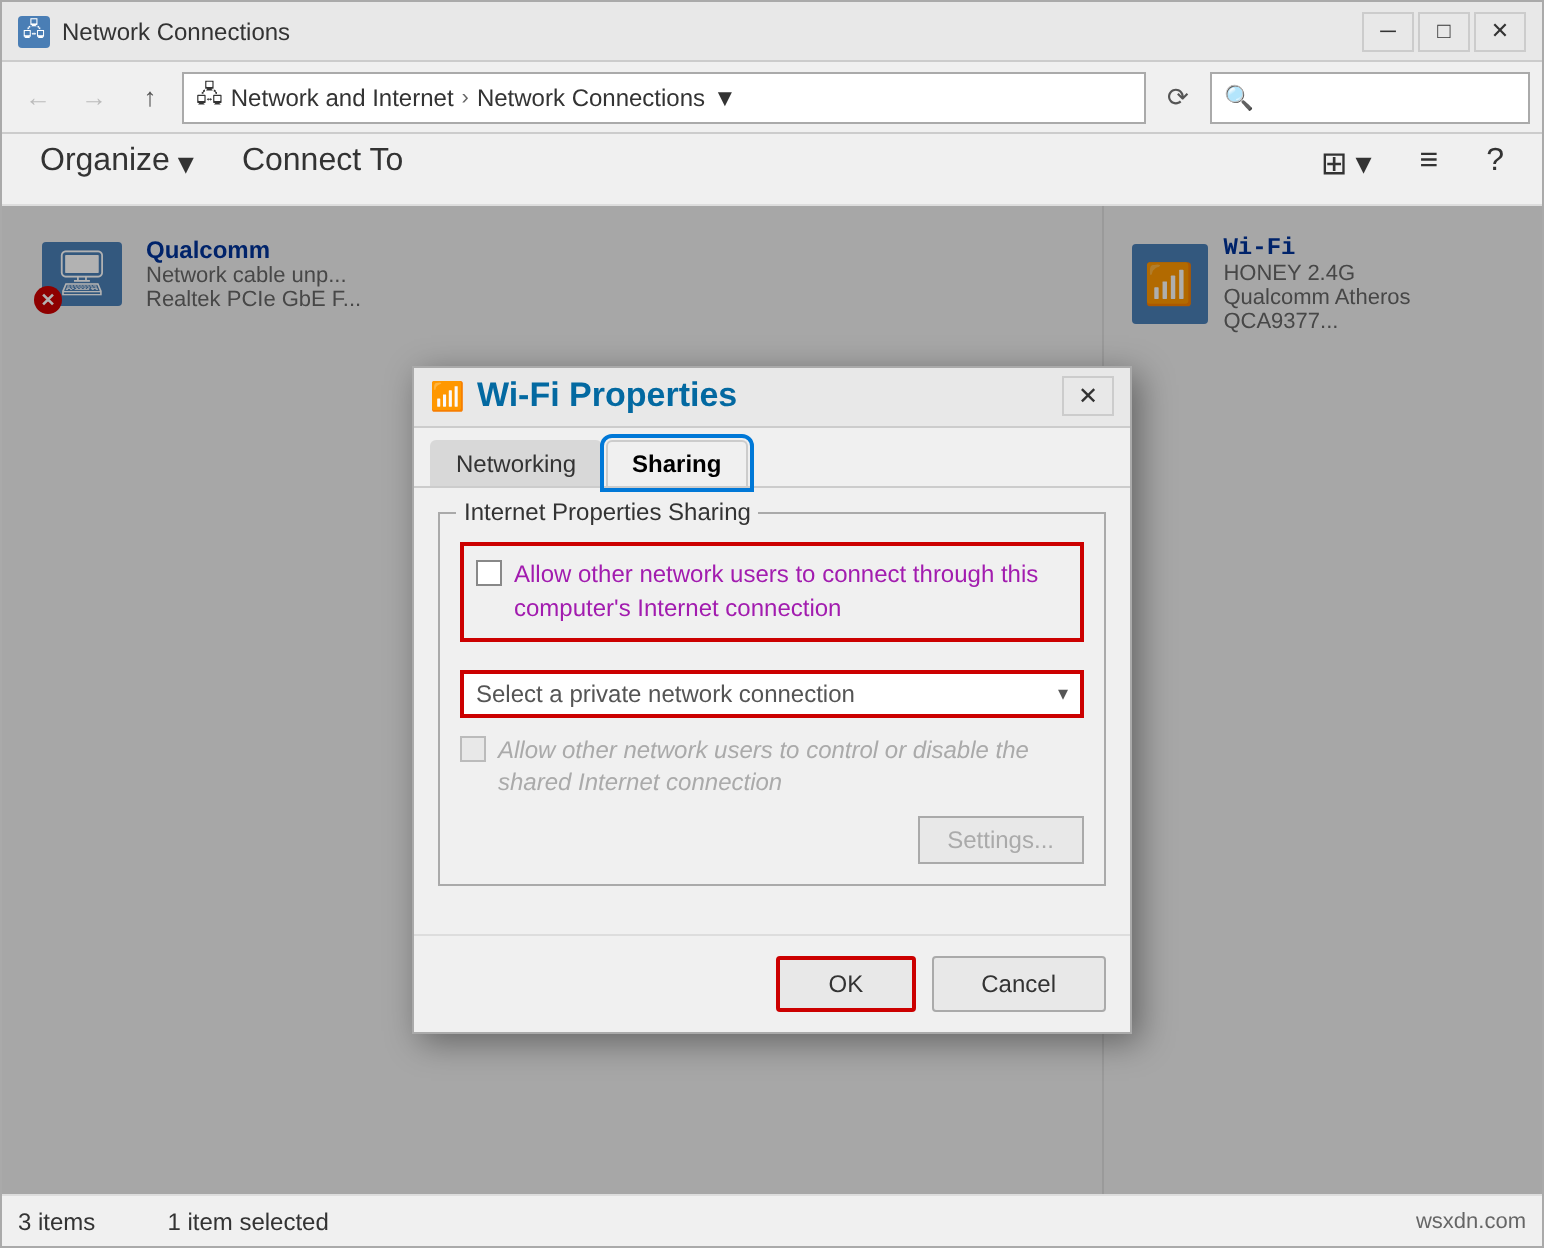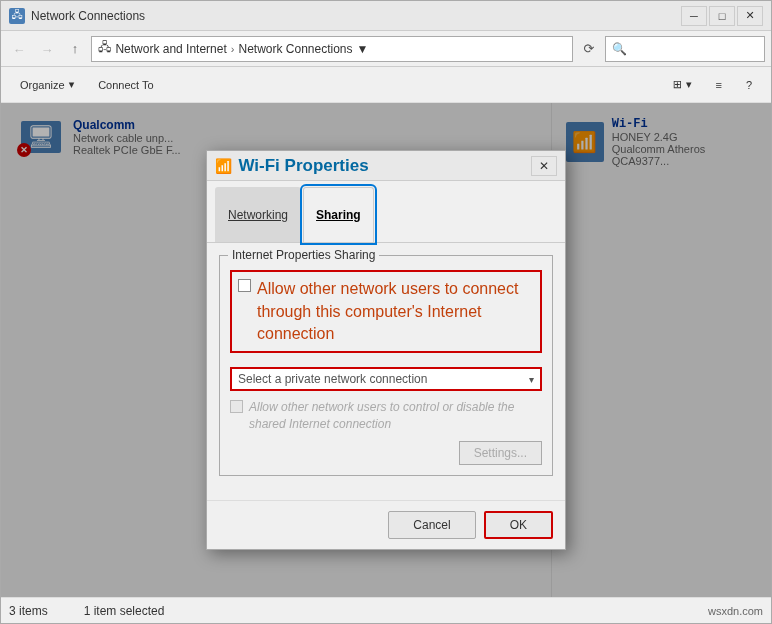--- a/index.html
+++ b/index.html
@@ -131,24 +131,23 @@
       padding: 0 8px;
       gap: 2px;
     }
 
     .tool-btn {
       height: 28px;
       padding: 0 10px;
       background: none;
       border: 1px solid transparent;
       cursor: pointer;
-      font-size: 11px;
-      color: #333;
-      display: flex;
-      align-items: center;
+      font-size: 16px;
+      color: #333;
+      display: flex;
       gap: 4px;
       border-radius: 2px;
     }
 
     
     .content-area {
       flex: 1;
       display: flex;
       position: relative;
       overflow: hidden;
@@ -336,30 +335,29 @@
     
     .dialog-tabs {
       display: flex;
       padding: 6px 8px 0;
       border-bottom: 1px solid #ccc;
       background: #f0f0f0;
       gap: 0;
     }
 
     .dialog-tab {
-      padding: 20px 12px;
+      padding: 4px 12px;
       font-size: 12px;
       cursor: pointer;
       border: 1px solid transparent;
       border-bottom: none;
       background: #d8d8d8;
       color: #333;
       margin-right: 2px;
       border-radius: 3px 3px 0 0;
-      text-decoration: underline;
     }
 
     .dialog-tab.active {
       background: #f0f0f0;
       border-color: #ccc;
       border-bottom-color: #f0f0f0;
       font-weight: 600;
       color: #000;
       outline: 2px solid #0078d7;
       outline-offset: 1px;
@@ -401,22 +399,22 @@
       width: 13px;
       height: 13px;
       border: 1px solid #888;
       background: white;
       cursor: pointer;
       flex-shrink: 0;
       margin-top: 1px;
     }
 
     .checkbox-label {
-      font-size: 16px;
-      color: #c2410c;
+      font-size: 12px;
+      color: #a21caf;
       line-height: 1.4;
     }
 
     .form-row {
       margin-bottom: 8px;
     }
 
     .form-label {
       font-size: 12px;
       color: #333;
@@ -641,22 +639,22 @@
             </div>
 
             <div class="settings-btn-row">
               <button class="settings-btn">Settings...</button>
             </div>
           </div>
 
         </div>
 
         <div class="dialog-footer">
+          <button class="footer-btn btn-ok">OK</button>
           <button class="footer-btn btn-cancel">Cancel</button>
-          <button class="footer-btn btn-ok">OK</button>
         </div>
 
       </div>
     </div>
 
   </div>
 
   <div class="status-bar">
     <span>3 items</span>
     <span>1 item selected</span>

